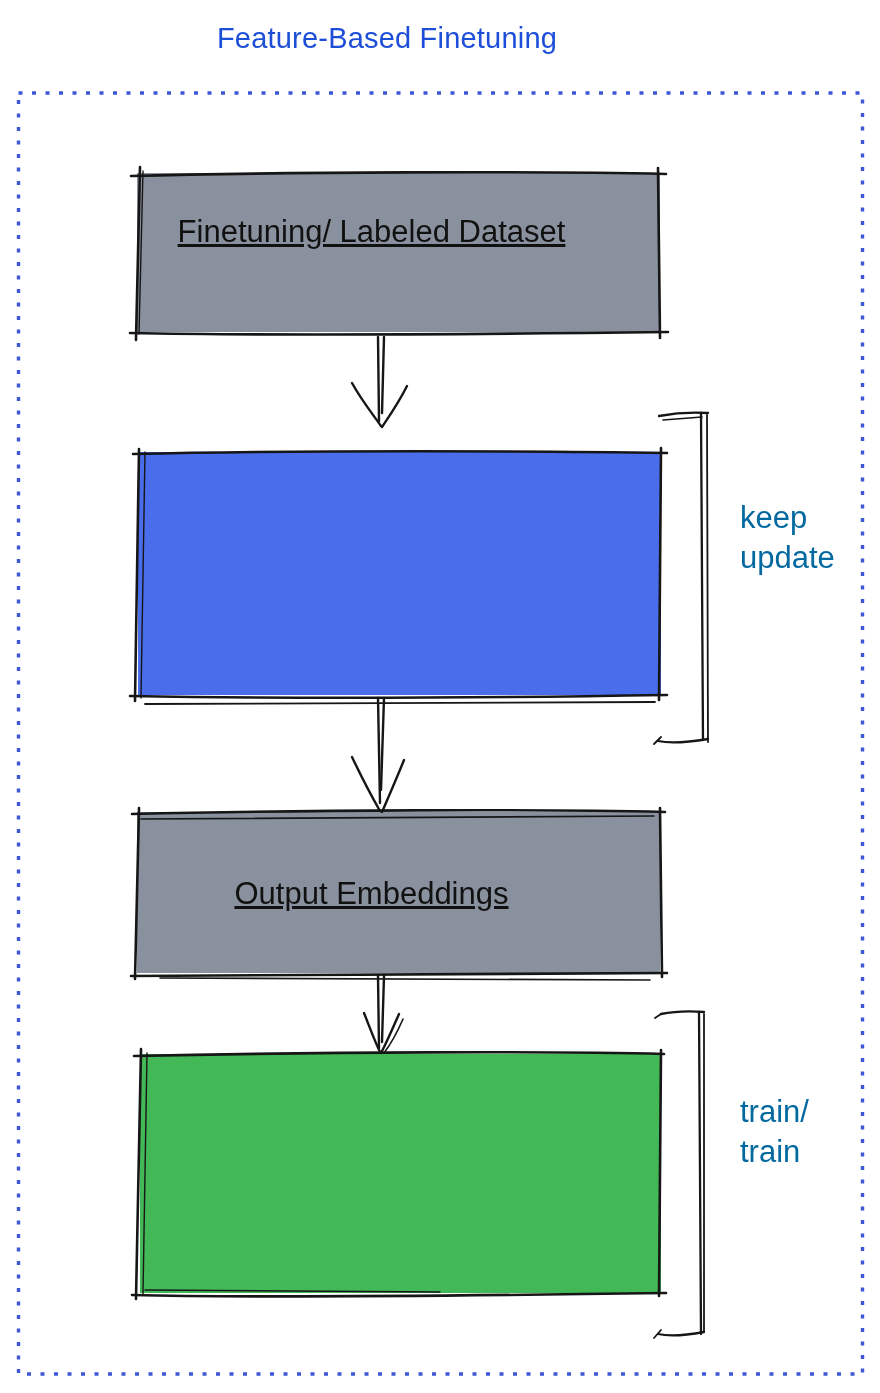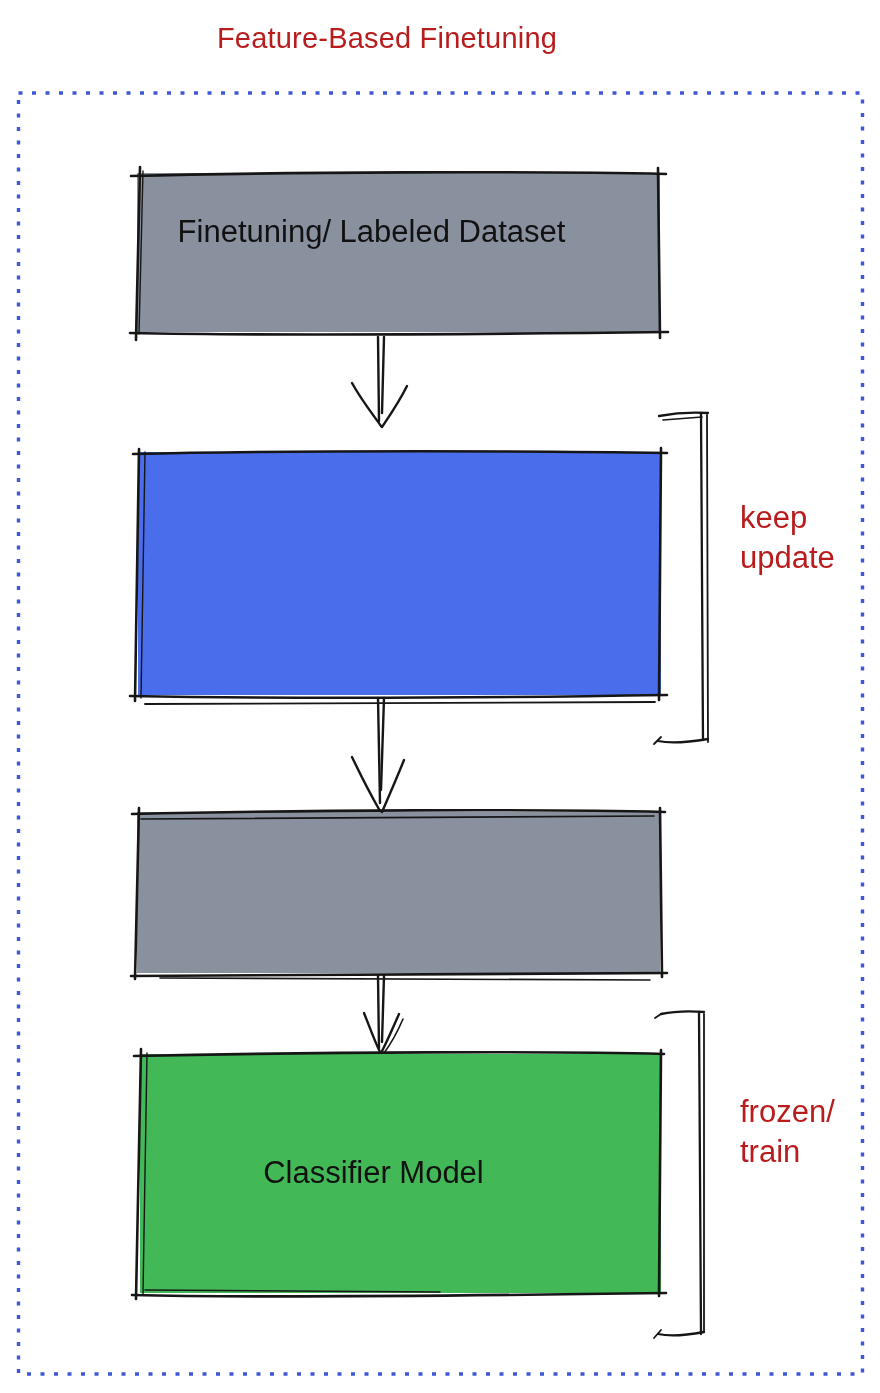--- a/index.html
+++ b/index.html
@@ -9,33 +9,34 @@
     background:#ffffff;
     overflow:hidden;
     font-family:"Liberation Sans", sans-serif;
   }
   .sketch-svg { position:absolute; inset:0; width:880px; height:1393px; }
   .diagram-title {
     position:absolute; top:22px; left:0; width:748px;
     box-sizing:border-box; padding-left:26px;
     text-align:center;
     font-size:29px; font-weight:500; letter-spacing:0.2px;
-    color:#b91c1c;
+    color:#1d4ed8;
   }
   .node-label {
     position:absolute;
     text-align:center;
     font-size:31px; line-height:36px;
     color:#111111;
     white-space:nowrap;
+    text-decoration:underline;
   }
   .side-label {
     position:absolute; left:740px;
     font-size:31px; line-height:40px;
-    color:#b91c1c;
+    color:#0369a1;
     white-space:nowrap;
   }
   .side-label span { display:block; }
 </style>
 </head>
 <body>
 
 <div class="canvas">
 
   <svg class="sketch-svg" viewBox="0 0 880 1393">
@@ -124,26 +125,26 @@
         <path d="M147,1053 L143,1294" stroke-width="1.4"></path>
       </g>
     </g>
   </svg>
 
   <div class="diagram-title">Feature-Based Finetuning</div>
 
   <div class="node-label" style="left:110px; top:214px; width:523px;">Finetuning/ Labeled Dataset</div>
 
 
+  <div class="node-label" style="left:110px; top:876px; width:523px;">Output Embeddings</div>
 
-  <div class="node-label" style="left:113px; top:1155px; width:521px;">Classifier Model</div>
 
   <div class="side-label" style="top:498px;">
     <span>keep</span>
     <span>update</span>
   </div>
 
   <div class="side-label" style="top:1092px;">
-    <span>frozen/</span>
+    <span>train/</span>
     <span>train</span>
   </div>
 
 </div>
 
 </body></html>

